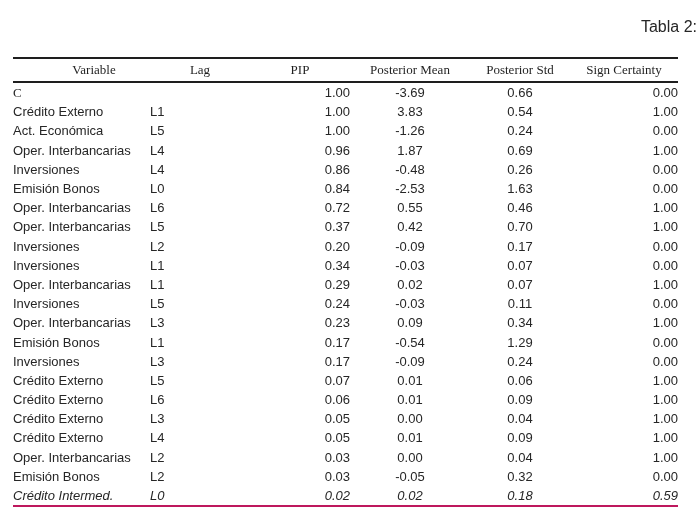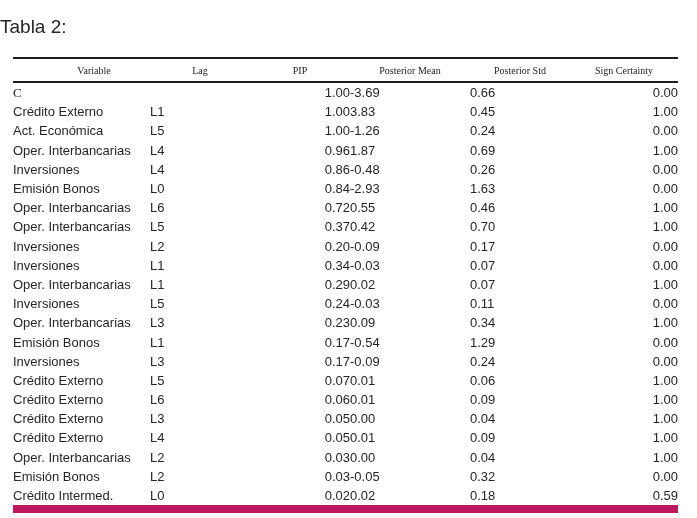--- a/index.html
+++ b/index.html
@@ -15,39 +15,39 @@
     color: #262626;
     font-family: "Liberation Sans", sans-serif;
     overflow: hidden;
   }
   .title {
     position: absolute;
     top: 17px;
     left: 0;
     width: 100%;
     display: flex;
-    justify-content: space-between;
+    justify-content: flex-end;
     gap: 33px;
-    font-size: 19px;
+    font-size: 16px;
     line-height: 20px;
     color: #262626;
     white-space: nowrap;
   }
   table.results {
     position: absolute;
     left: 13px;
     top: 57px;
     width: 665px;
     border-collapse: collapse;
     table-layout: fixed;
   }
   table.results thead th {
     font-family: "Liberation Serif", serif;
     font-weight: normal;
-    font-size: 10px;
+    font-size: 13px;
     color: #1f1f1f;
     text-align: center;
     height: 22px;
     padding: 0;
     border-top: 2px solid #1e1e1e;
     border-bottom: 2px solid #1e1e1e;
     white-space: nowrap;
     overflow: hidden;
     vertical-align: middle;
   }
@@ -55,27 +55,28 @@
   table.results tbody td {
     font-size: 13px;
     color: #262626;
     height: 19.2px;
     padding: 0;
     white-space: nowrap;
     overflow: hidden;
     vertical-align: middle;
   }
   table.results tbody tr:last-child td {
-    border-bottom: 8px solid #be185d;
+    border-bottom: 2px solid #be185d;
+    font-style: italic;
   }
   td.c0 { text-align: left;  padding-left: 2px;  }
   td.c1 { text-align: left;  padding-left: 35px; margin-left: 8px; }
   td.c2 { text-align: right; padding-right: 41px; }
-  td.c3 { text-align: left; padding-right: 53px; }
-  td.c4 { text-align: left; padding-right: 34px; }
+  td.c3 { text-align: center; padding-right: 53px; }
+  td.c4 { text-align: center; padding-right: 34px; }
   td.c5 { text-align: right; padding-right: 35px; }
   td.serif {
     font-family: "Liberation Serif", serif;
     font-size: 13.5px;
     color: #1f1f1f;
   }
 </style>
 </head>
 <body>
 
@@ -111,21 +112,21 @@
           <td class="c2">1.00</td>
           <td class="c3">-3.69</td>
           <td class="c4">0.66</td>
           <td class="c5">0.00</td>
         </tr>
         <tr>
           <td class="c0">Crédito Externo</td>
           <td class="c1">L1</td>
           <td class="c2">1.00</td>
           <td class="c3">3.83</td>
-          <td class="c4">0.45</td>
+          <td class="c4">0.54</td>
           <td class="c5">1.00</td>
         </tr>
         <tr>
           <td class="c0">Act. Económica</td>
           <td class="c1">L5</td>
           <td class="c2">1.00</td>
           <td class="c3">-1.26</td>
           <td class="c4">0.24</td>
           <td class="c5">0.00</td>
         </tr>
@@ -142,21 +143,21 @@
           <td class="c1">L4</td>
           <td class="c2">0.86</td>
           <td class="c3">-0.48</td>
           <td class="c4">0.26</td>
           <td class="c5">0.00</td>
         </tr>
         <tr>
           <td class="c0">Emisión Bonos</td>
           <td class="c1">L0</td>
           <td class="c2">0.84</td>
-          <td class="c3">-2.93</td>
+          <td class="c3">-2.53</td>
           <td class="c4">1.63</td>
           <td class="c5">0.00</td>
         </tr>
         <tr>
           <td class="c0">Oper. Interbancarias</td>
           <td class="c1">L6</td>
           <td class="c2">0.72</td>
           <td class="c3">0.55</td>
           <td class="c4">0.46</td>
           <td class="c5">1.00</td>

